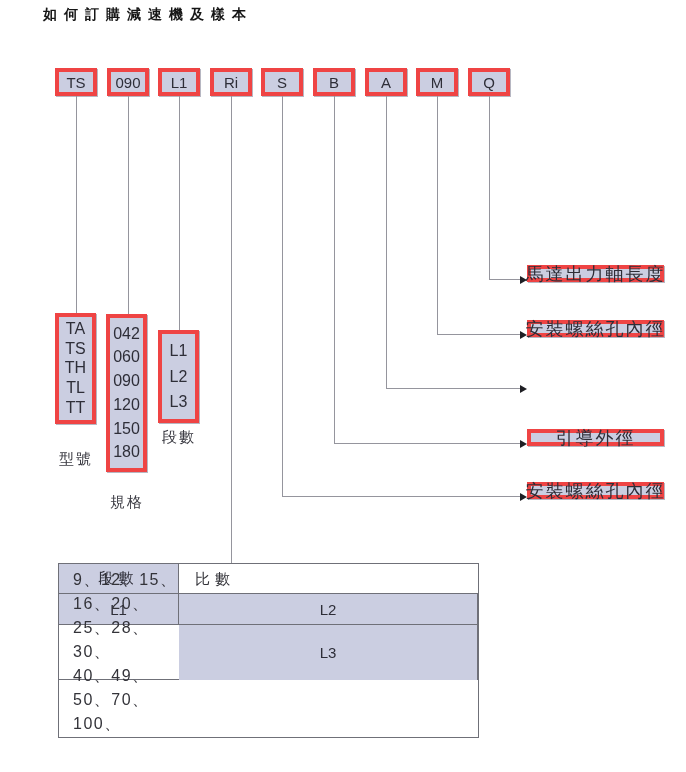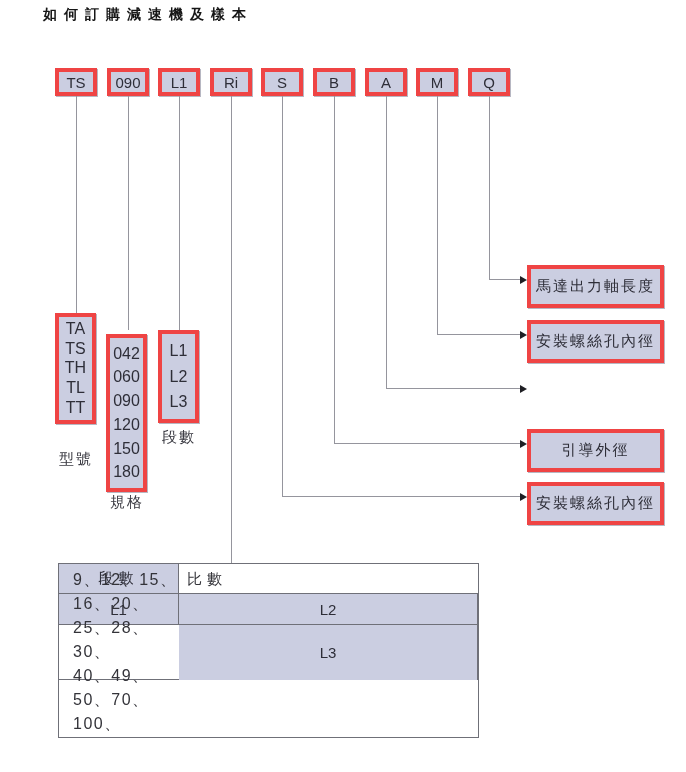--- a/index.html
+++ b/index.html
@@ -23,23 +23,23 @@
     font-size:15px; color:#2e2e38;
   }
   .vline { position:absolute; width:1px; background:#95959d; }
   .hline { position:absolute; height:1px; background:#95959d; }
   .arrow {
     position:absolute; width:0; height:0;
     border-left:7px solid #1f1f24;
     border-top:4px solid transparent; border-bottom:4px solid transparent;
   }
   .callout {
-    position:absolute; left:527px; width:137px; height:43px;
+    position:absolute; left:527px; width:137px; height:17px;
     display:flex; align-items:center; justify-content:center;
-    font-size:15px; letter-spacing:2px; color:#2e2e38; white-space:nowrap;
+    font-size:18px; letter-spacing:2px; color:#2e2e38; white-space:nowrap;
   }
   .opt-box {
     position:absolute; display:flex; flex-direction:column;
     justify-content:space-evenly; align-items:center;
     font-size:16px; color:#2e2e38;
   }
   .opt-item { line-height:1; }
   .caption {
     position:absolute; width:60px; text-align:center;
     font-size:15px; letter-spacing:2px; color:#3a3a42; white-space:nowrap;
@@ -55,21 +55,21 @@
     background:#cbcee1; justify-content:center;
     border-right:1px solid #6f7078; font-size:15px;
   }
   .ratio-col {
     background:#ffffff; flex-direction:column; align-items:flex-start;
     justify-content:center; padding-left:14px;
     font-size:16px; letter-spacing:1.5px; color:#333339; line-height:24px;
   }
   .rb { border-bottom:1px solid #6f7078; }
   .hdr { font-size:15px; letter-spacing:5px; }
-  .ratio-hdr { justify-content:center; padding-left:8px; }
+  .ratio-hdr { justify-content:center; padding-left:16px; }
 </style>
 </head>
 <body>
 
 <div id="page">
 
   <div class="title">如何訂購減速機及樣本</div>
 
   <div class="code-box lavbox" style="left:55px">
       <span>TS</span>
@@ -127,21 +127,21 @@
 
   <div class="opt-box lavbox" style="left:55px; top:313px; width:41px; height:111px">
     <div class="opt-item">TA</div>
     <div class="opt-item">TS</div>
     <div class="opt-item">TH</div>
     <div class="opt-item">TL</div>
     <div class="opt-item">TT</div>
   </div>
   <div class="caption" style="left:46px; top:450px">型號</div>
 
-  <div class="opt-box lavbox" style="left:106px; top:334px; width:41px; height:158px">
+  <div class="opt-box lavbox" style="left:106px; top:314px; width:41px; height:158px">
     <div class="opt-item">042</div>
     <div class="opt-item">060</div>
     <div class="opt-item">090</div>
     <div class="opt-item">120</div>
     <div class="opt-item">150</div>
     <div class="opt-item">180</div>
   </div>
   <div class="caption" style="left:97px; top:493px">規格</div>
 
   <div class="opt-box lavbox" style="left:158px; top:330px; width:41px; height:93px">

